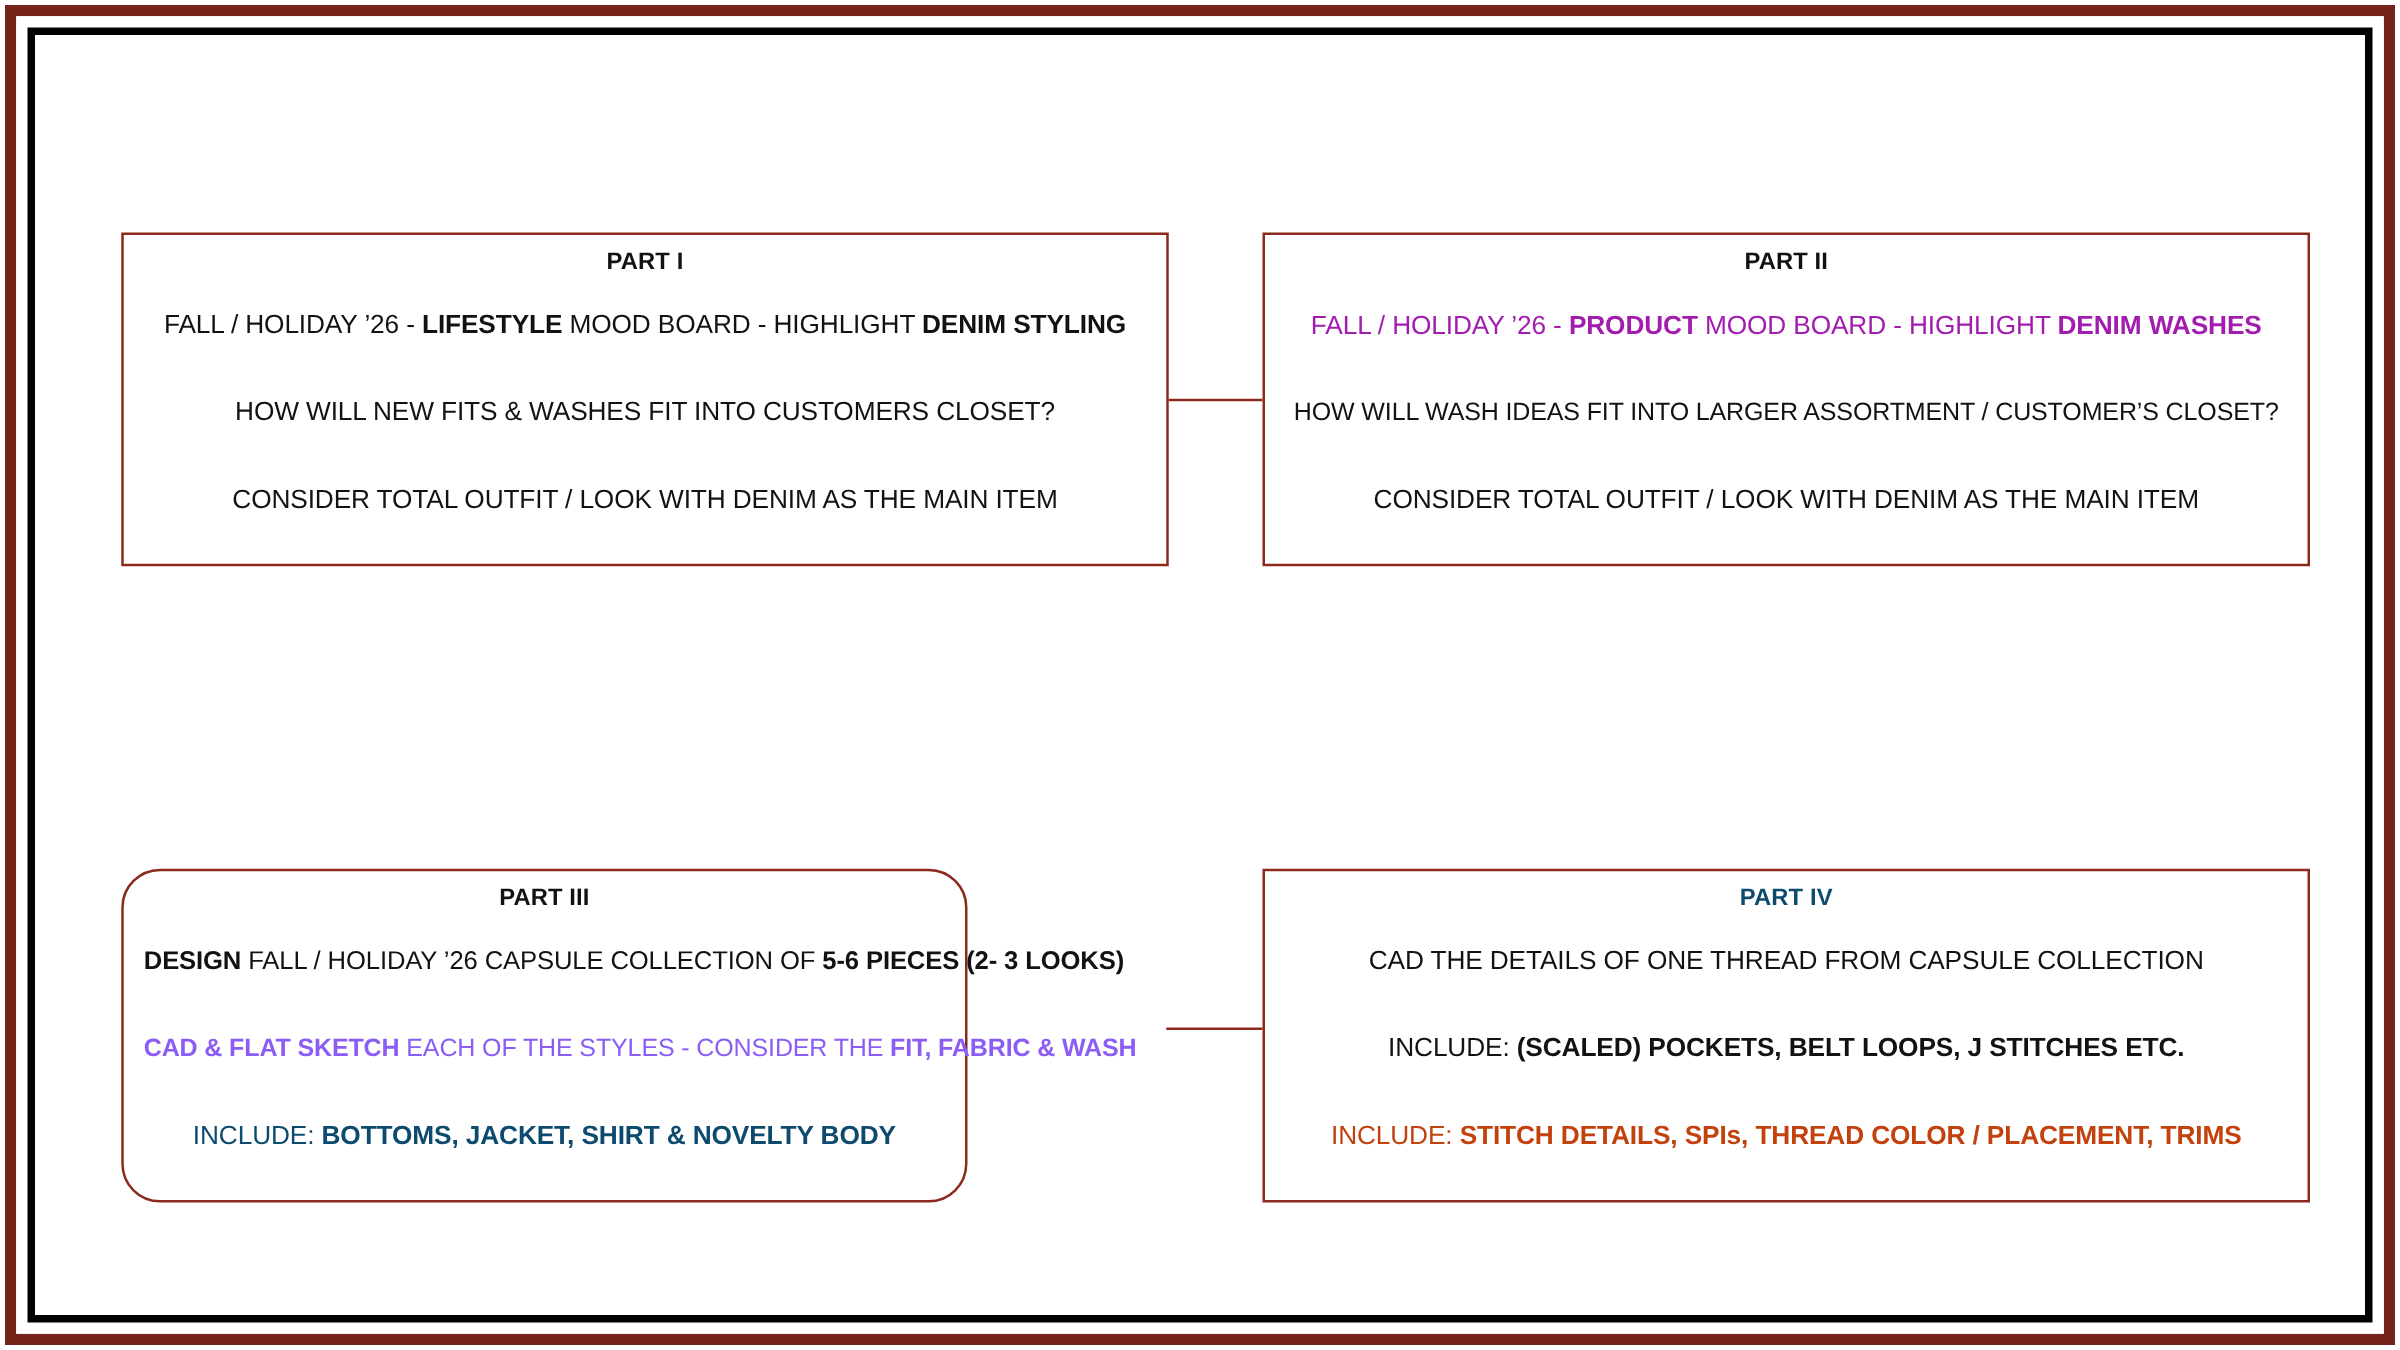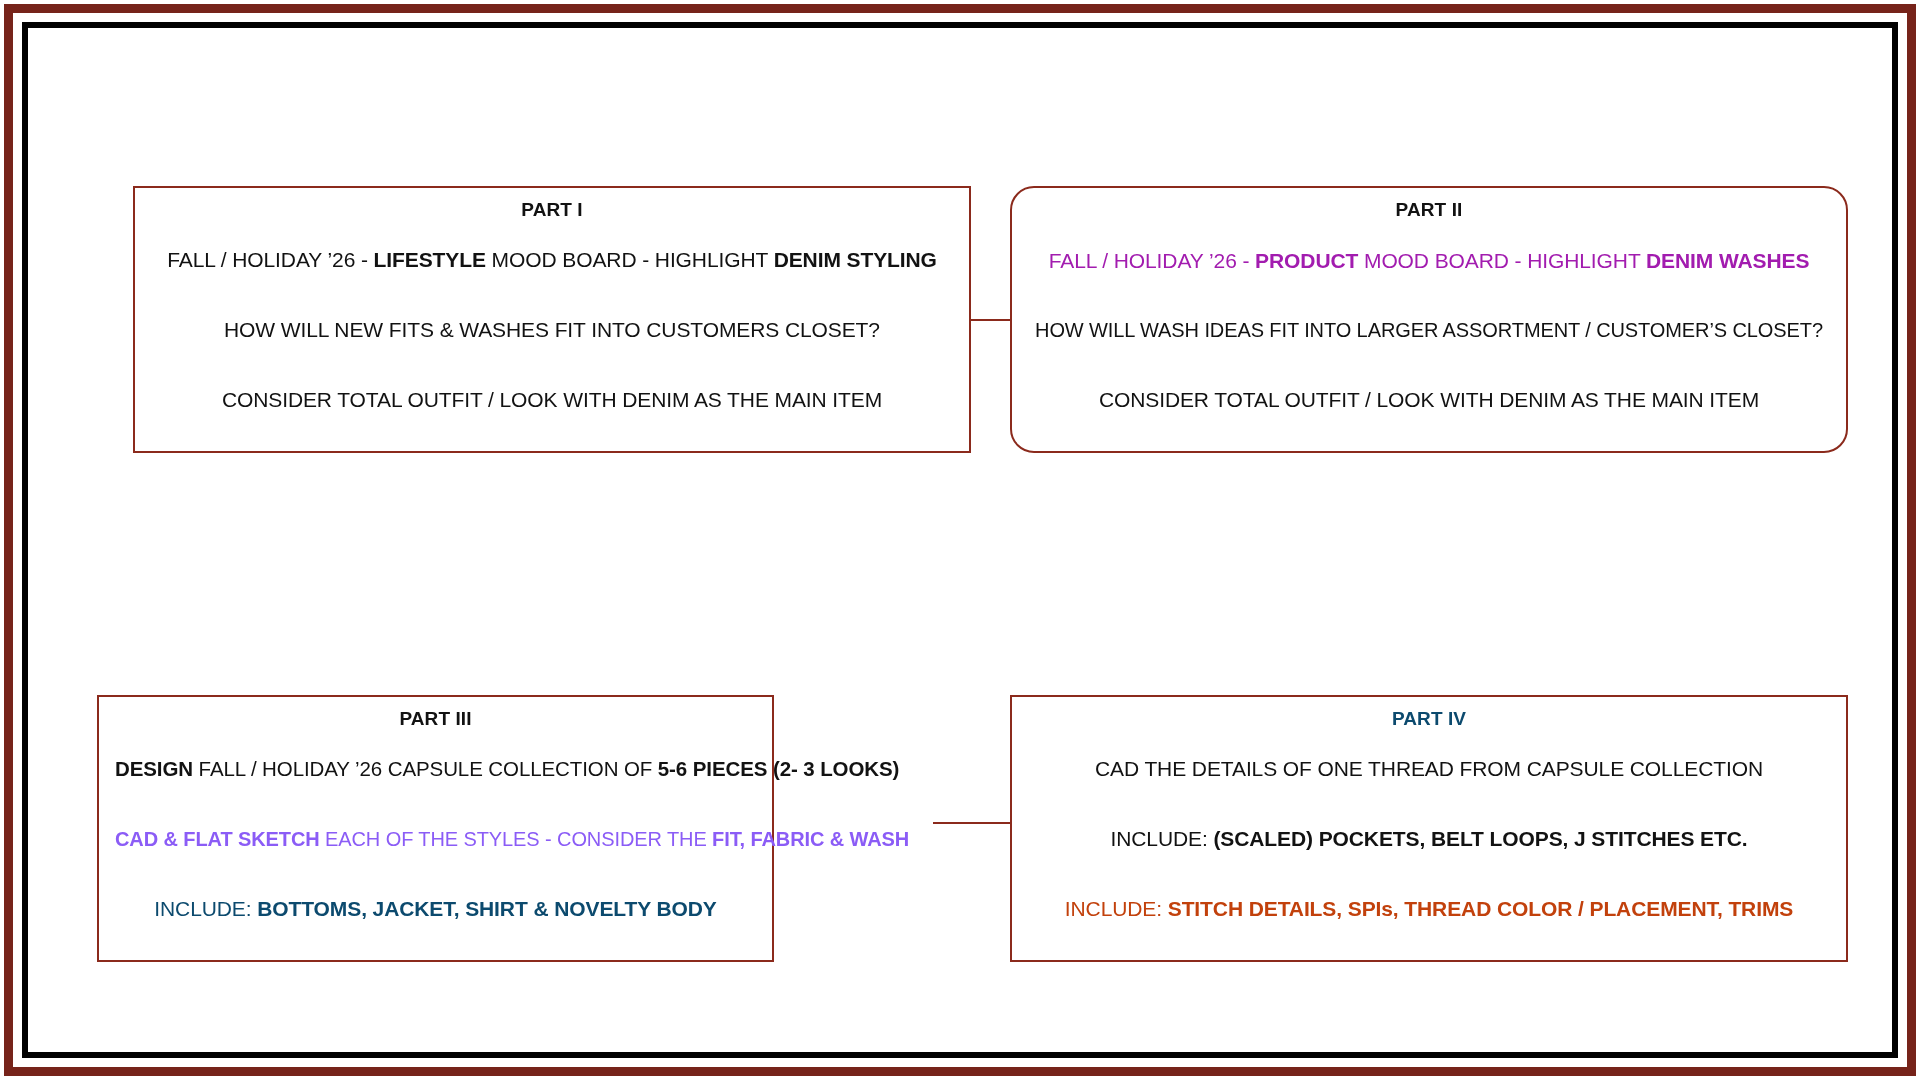--- a/index.html
+++ b/index.html
@@ -101,23 +101,23 @@
     color: #121212;
     line-height: 1.2;
     white-space: nowrap;
     letter-spacing: -0.1px;
   }
   .part-line .b {
     font-weight: bold;
   }
 
   
-  #box-part-1 { left: 97px;  top: 186px; width: 838px; height: 267px; margin-left: 36px; }
-  #box-part-2 { left: 1010px; top: 186px; width: 838px; height: 267px; border-radius: 24px; }
-  #box-part-3 { left: 97px;  top: 695px; width: 677px; height: 267px; }
+  #box-part-1 { left: 97px;  top: 186px; width: 838px; height: 267px; }
+  #box-part-2 { left: 1010px; top: 186px; width: 838px; height: 267px; }
+  #box-part-3 { left: 97px;  top: 695px; width: 677px; height: 267px; border-radius: 31px; }
   #box-part-4 { left: 1010px; top: 695px; width: 838px; height: 267px; }
 
   
   .connector {
     position: absolute;
     height: 2px;
     background: var(--box-border, #8b2a1c);
   }
   #connector-top { left: 933px; top: 319px; width: 79px; }
   #connector-bottom { left: 933px; top: 822px; width: 79px; }

